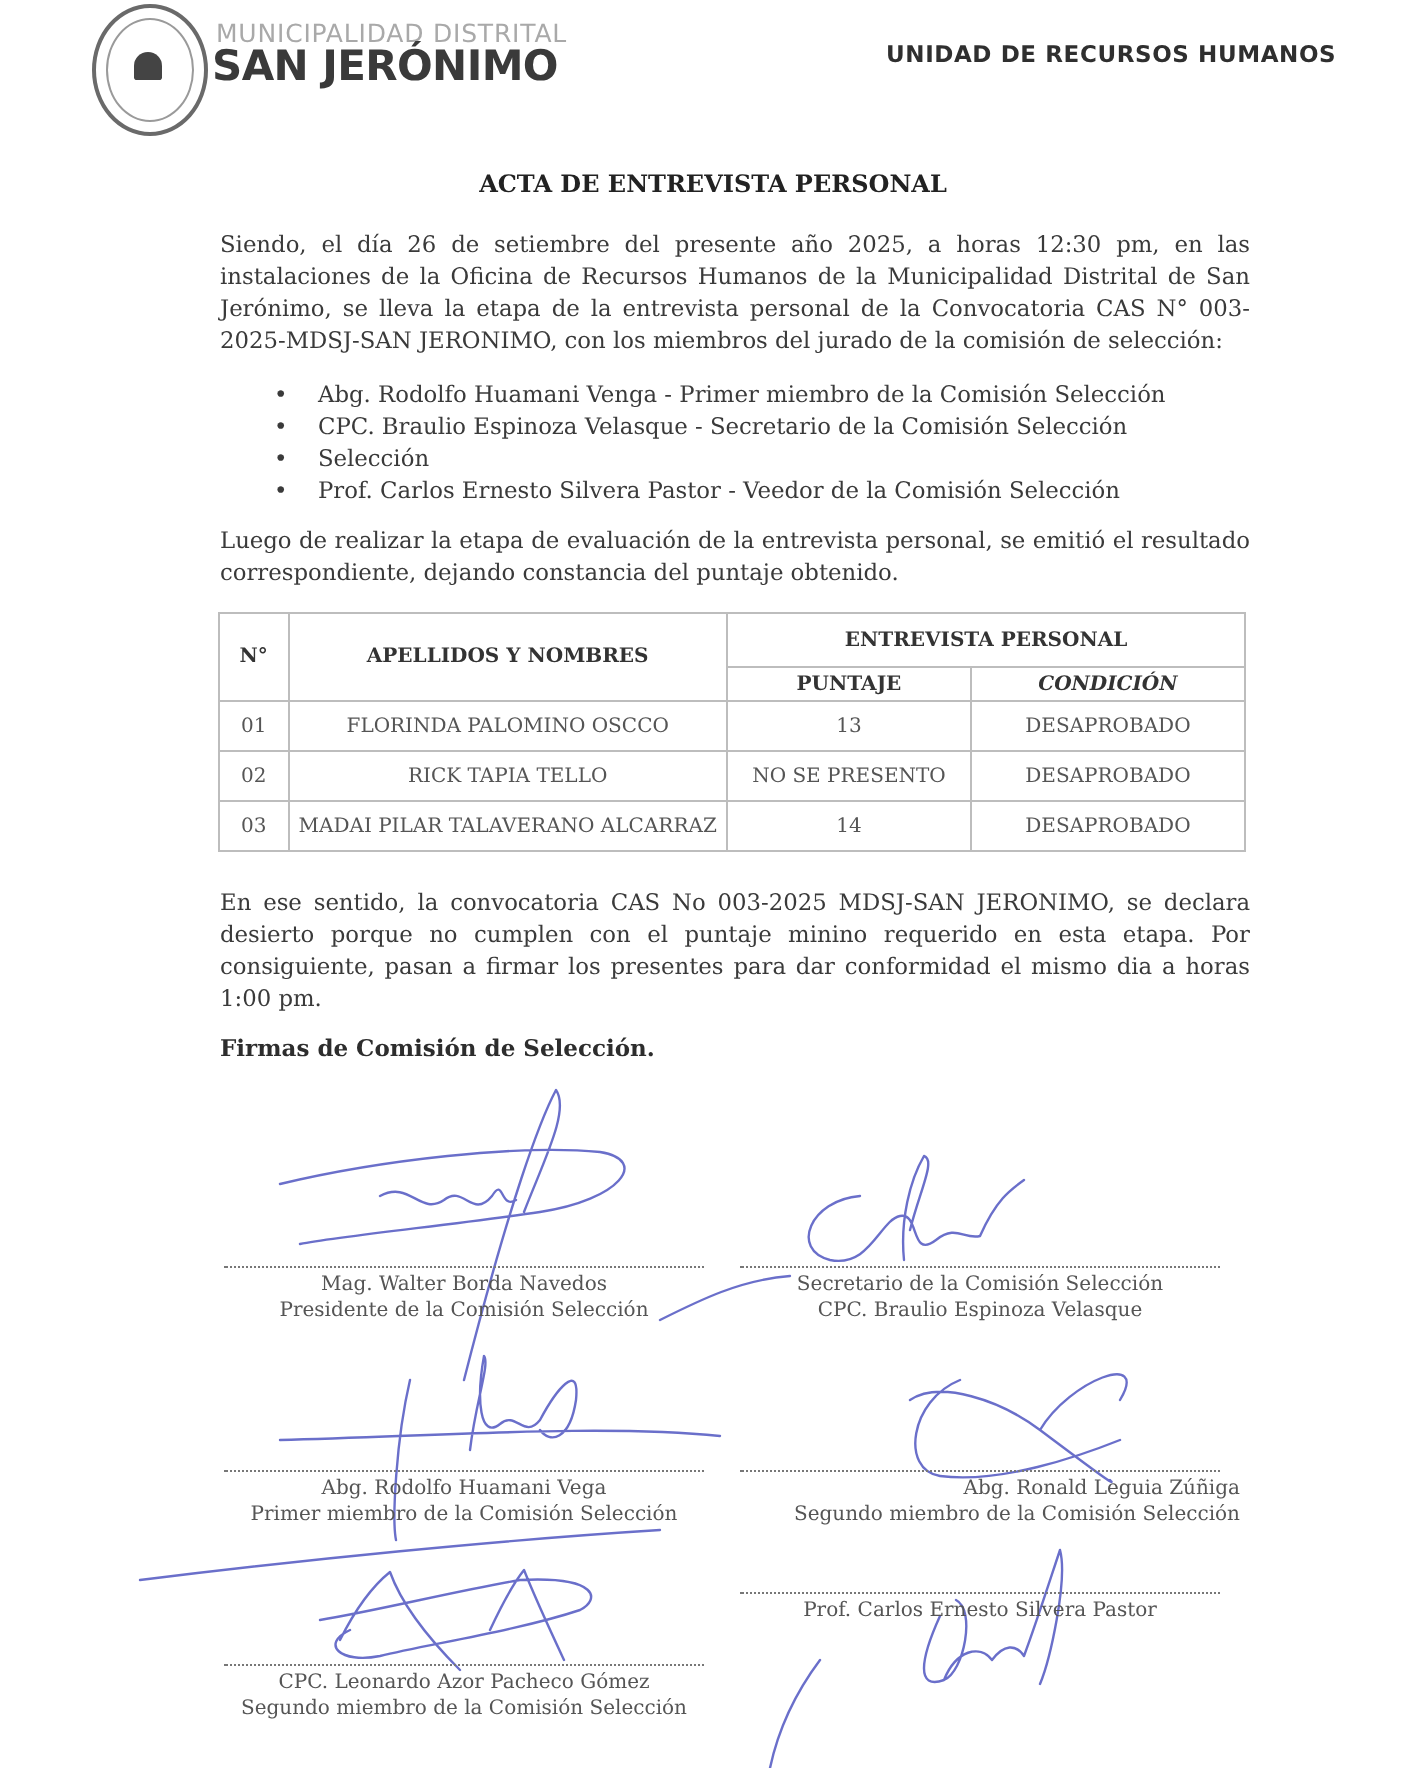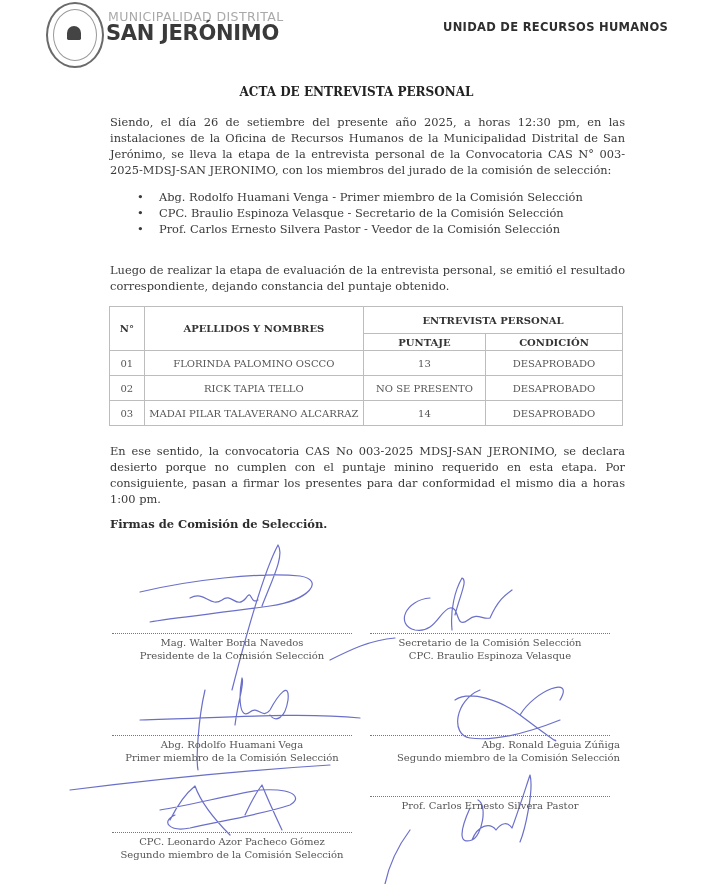--- a/index.html
+++ b/index.html
@@ -27,21 +27,21 @@
     .table-wrap { left: 109px; top: 306px; width: 514px; }
     table.res { border-collapse: collapse; width: 514px; font-size: 10px; color: #555; }
     table.res td, table.res th { border: 1px solid #bdbdbd; text-align: center; padding: 0; }
     table.res th { font-weight: bold; color: #333; font-size: 10px; }
     .h1 th { height: 26px; }
     .h2 th { height: 16px; }
     .r td { height: 24px; }
     .c-n { width: 34px; }
     .c-name { width: 221px; }
     .c-pts { width: 122px; }
-    .c-cond { width: 137px; }
+    .c-cond { width: 137px; font-style: italic; }
 
     .para3 { top: 443px; }
     .sign-title { left: 110px; top: 517px; font-weight: bold; font-size: 11.5px; color: #2d2d2d; }
 
     
     .sig-block { width: 260px; text-align: center; font-size: 10px; line-height: 13px; color: #555; }
     .sig-line { border-top: 1.5px dotted #777; margin: 0 10px 2px 10px; height: 0; }
     .sig1 { left: 102px; top: 633px; }
     .sig2 { left: 360px; top: 633px; }
     .sig3 { left: 102px; top: 735px; }
@@ -62,20 +62,21 @@
 <div class="abs logo-line1">MUNICIPALIDAD DISTRITAL</div>
 <div class="abs logo-line2">SAN JERÓNIMO</div>
 <div class="abs unit-title">UNIDAD DE RECURSOS HUMANOS</div>
 
 <div class="abs doc-title">ACTA DE ENTREVISTA PERSONAL</div>
 
 <div class="abs para para1">Siendo, el día 26 de setiembre del presente año 2025, a horas 12:30 pm, en las instalaciones de la Oficina de Recursos Humanos de la Municipalidad Distrital de San Jerónimo, se lleva la etapa de la entrevista personal de la Convocatoria CAS N° 003-2025-MDSJ-SAN JERONIMO, con los miembros del jurado de la comisión de selección:</div>
 <ul class="abs bullets">
   <li>Abg. Rodolfo Huamani Venga - Primer miembro de la Comisión Selección</li>
   <li>CPC. Braulio Espinoza Velasque - Secretario de la Comisión Selección</li>
+  <li>Selección</li>
   <li>Prof. Carlos Ernesto Silvera Pastor - Veedor de la Comisión Selección</li>
 </ul>
 <div class="abs para para2">Luego de realizar la etapa de evaluación de la entrevista personal, se emitió el resultado correspondiente, dejando constancia del puntaje obtenido.</div>
 
 <div class="abs table-wrap">
   <table class="res">
     <tbody>
         <tr class="h1">
       <th class="c-n" rowspan="2">N°</th>
       <th class="c-name" rowspan="2">APELLIDOS Y NOMBRES</th>

